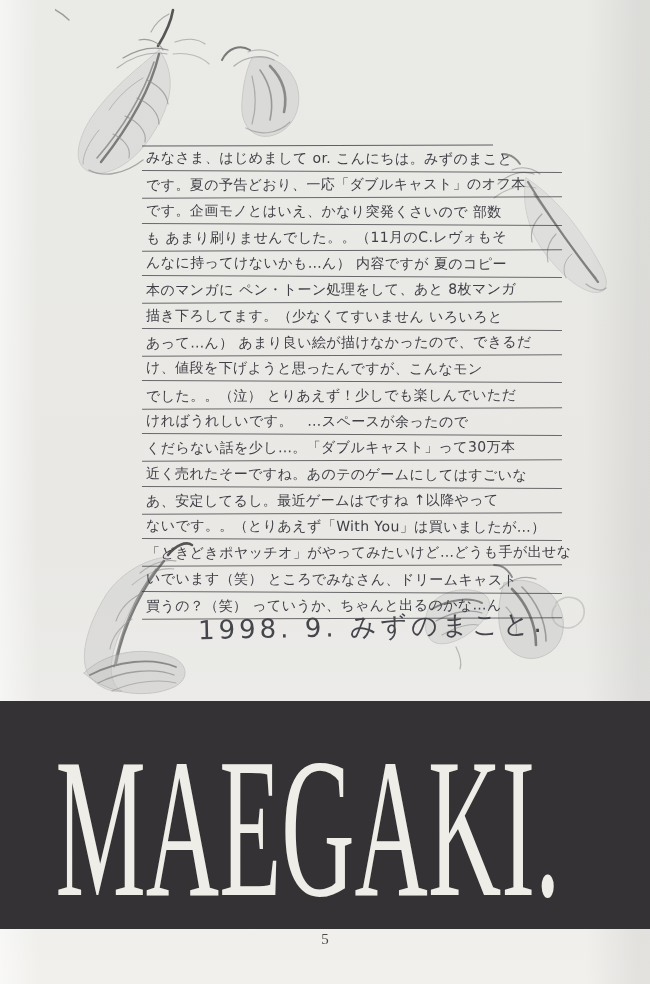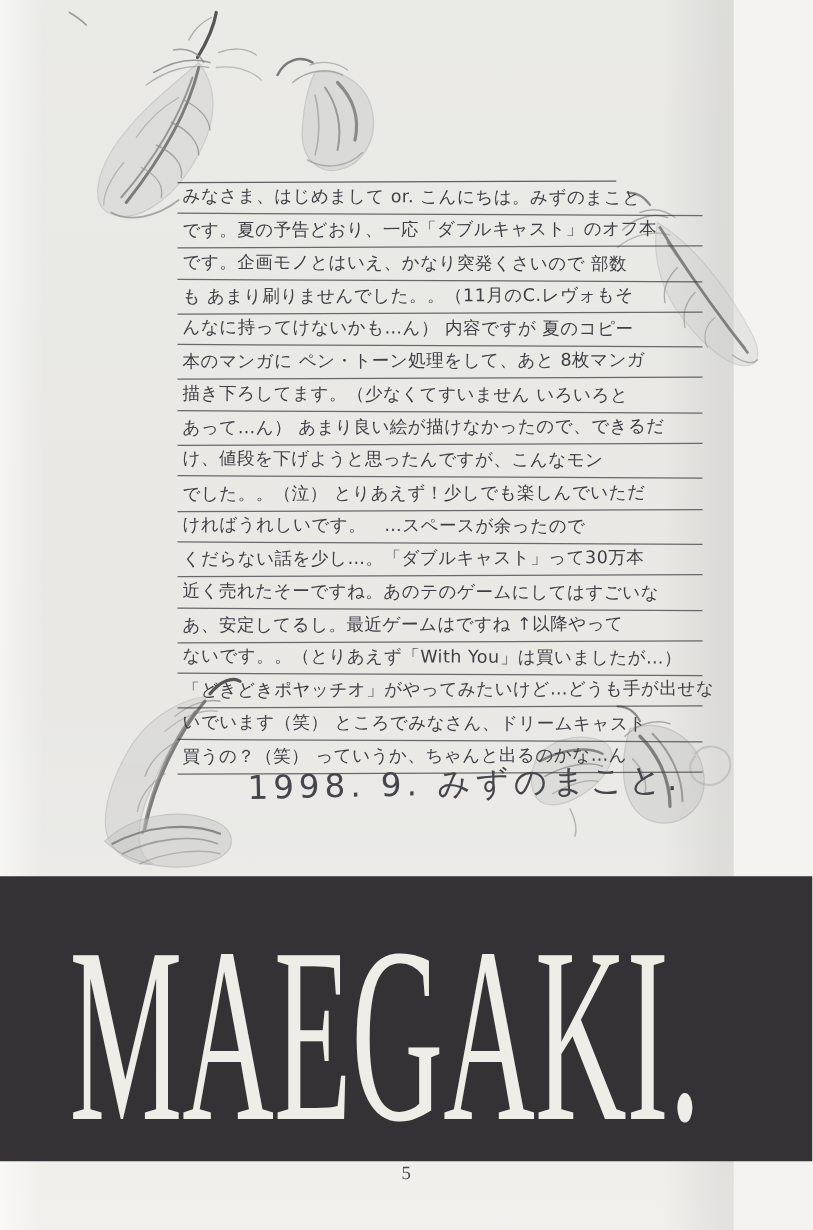--- a/index.html
+++ b/index.html
@@ -3,21 +3,21 @@
 <meta charset="utf-8">
 <style>
   html,body{margin:0;padding:0;}
   body{
     width:650px;height:984px;
     font-family:"DejaVu Sans",sans-serif;
     background:#f4f3f1;
     overflow:hidden;
   }
   .page{
-    position:relative;width:587px;height:984px;
+    position:relative;width:650px;height:984px;
     background:
       linear-gradient(to right, rgba(255,255,255,.55) 0%, rgba(255,255,255,0) 6%, rgba(0,0,0,0) 90%, rgba(0,0,0,.06) 98%),
       linear-gradient(180deg,#eaeae7 0%,#e9e8e5 55%,#ececea 78%,#f1f0ed 100%);
   }
   
   .top-rule{
     position:absolute;left:142px;top:145px;width:351px;height:0;
     border-top:1.6px solid rgba(55,55,60,.78);
     transform:rotate(-.2deg);
   }

